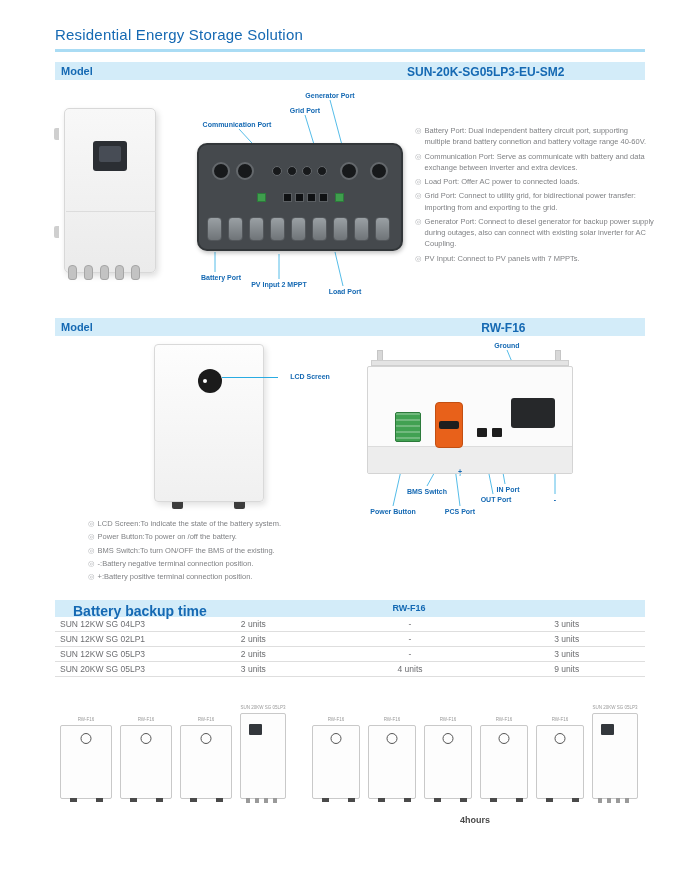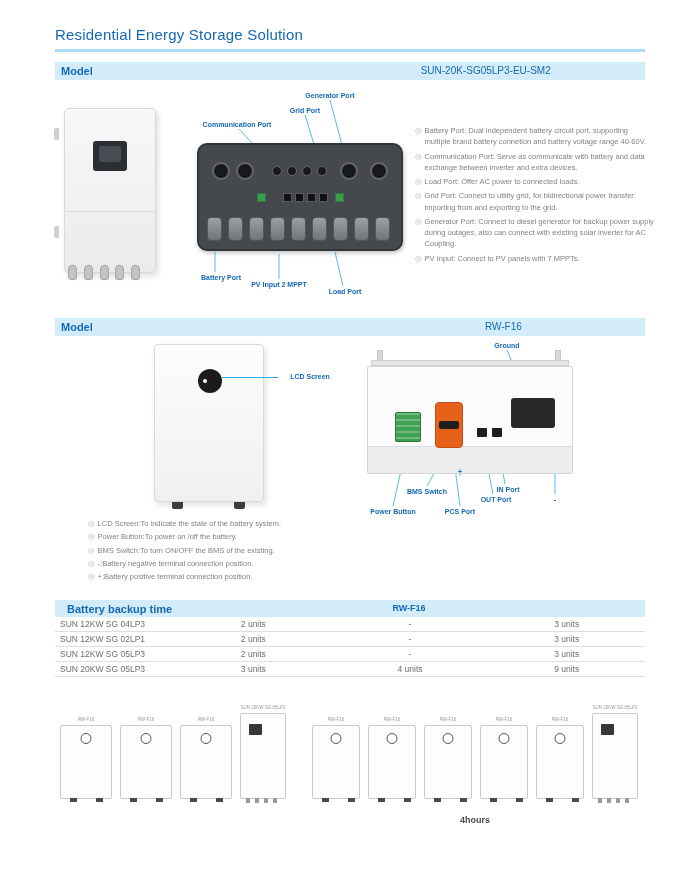--- a/index.html
+++ b/index.html
@@ -8,21 +8,21 @@
   .page { position:relative; width:700px; height:869px; background:#fff; overflow:hidden; }
 
   
   .title { position:absolute; left:55px; top:26px; font-size:15px; font-weight:normal; color:#1569b3; letter-spacing:.2px; }
   .title-rule { position:absolute; left:55px; top:49px; width:590px; height:3px; background:#aadcf4; }
 
   
   .model-bar { position:absolute; left:55px; width:590px; height:18px; background:#d3ecf9; }
   .bar1 { top:62px; } .bar2 { top:318px; }
   .model-bar .lbl { position:absolute; left:6px; top:3px; font-size:11px; font-weight:bold; color:#1569b3; }
-  .model-bar .val { position:absolute; top:3px; left:73%; transform:translateX(-50%); font-size:10px; font-weight:normal; color:#1569b3; white-space:nowrap; }
+  .model-bar .val { position:absolute; top:3px; left:73%; transform:translateX(-50%); font-size:12px; font-weight:bold; color:#1569b3; white-space:nowrap; }
   .bar2 .val { left:76%; }
 
   
   .inv-fig { position:absolute; left:58px; top:100px; width:105px; height:200px; }
   .inv-body { position:absolute; left:6px; top:8px; width:92px; height:165px; background:linear-gradient(#f8f8f8,#ebebeb); border:1px solid #d8d8d8; border-radius:5px; box-shadow:2px 3px 6px rgba(0,0,0,.14); }
   .inv-screen { position:absolute; left:28px; top:32px; width:34px; height:30px; background:#2b2e33; border-radius:3px; }
   .inv-screen::after { content:""; position:absolute; left:6px; top:5px; right:6px; bottom:9px; background:#474c55; border-radius:2px; }
   .inv-seam { position:absolute; left:1px; top:102px; width:90px; height:1px; background:#dcdcdc; }
   .inv-tab { position:absolute; left:-4px; width:5px; height:12px; background:#cfcfcf; border-radius:2px 0 0 2px; }
   .tab-a { top:28px; } .tab-b { top:126px; }
@@ -68,21 +68,21 @@
   .green-block { position:absolute; left:30px; top:72px; width:26px; height:30px; background:#41a152; border:1px solid #2c7a3b; border-radius:2px; background-image:repeating-linear-gradient(to bottom, rgba(255,255,255,.25) 0 2px, rgba(0,0,0,0) 2px 6px); }
   .orange-conn { position:absolute; left:70px; top:62px; width:28px; height:46px; background:#e8611a; border:1px solid #c24f12; border-radius:4px; }
   .orange-conn::after { content:""; position:absolute; left:3px; top:18px; width:20px; height:8px; background:#1e1e1e; border-radius:2px; }
   .black-module { position:absolute; left:146px; top:58px; width:44px; height:30px; background:#26282a; border-radius:3px; }
   .port-dot { position:absolute; top:88px; width:10px; height:9px; background:#1d1d1d; border-radius:1px; }
   .dot-a { left:112px; } .dot-b { left:127px; }
 
   
   .backup { position:absolute; left:55px; top:600px; width:590px; font-size:8.5px; color:#6d6e71; }
   .t-head { position:relative; height:17px; background:#d3ecf9; }
-  .t-title { position:absolute; left:12px; top:3px; font-size:11px; font-weight:bold; color:#1569b3; }
+  .t-title { position:absolute; left:18px; top:3px; font-size:14px; font-weight:bold; color:#1569b3; }
   .t-model { position:absolute; left:60%; top:3px; transform:translateX(-50%); font-size:9px; font-weight:bold; color:#1569b3; }
   .t-row { display:flex; height:15px; align-items:center; border-bottom:1px solid #dedede; }
   .t-row .c0 { width:120px; padding-left:5px; }
   .t-row .c { flex:1; text-align:center; }
 
   
   .grp { position:absolute; top:705px; }
   .grp1 { left:48px; width:250px; }
   .grp2 { left:300px; width:350px; }
   .units { display:flex; align-items:flex-end; justify-content:center; gap:8px; }

